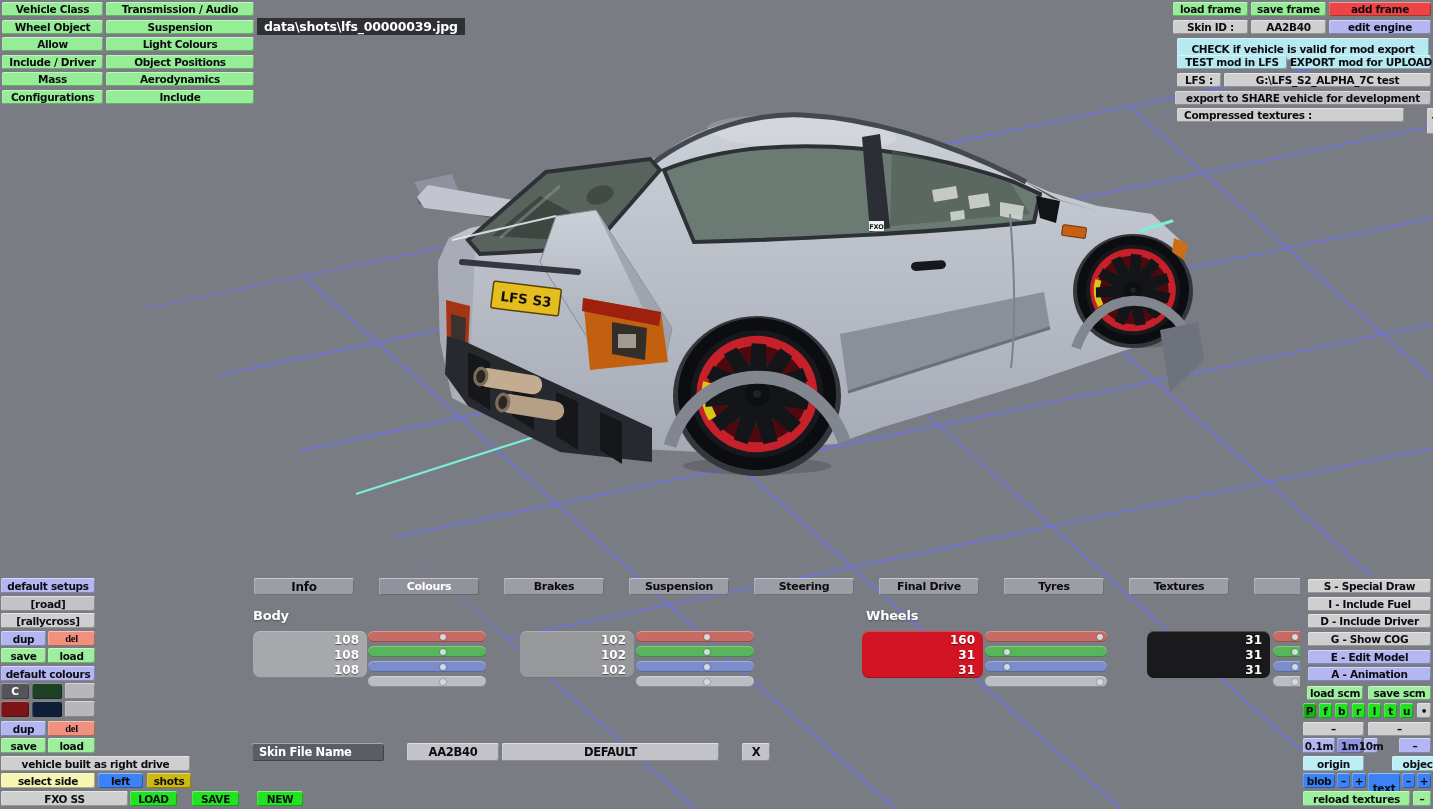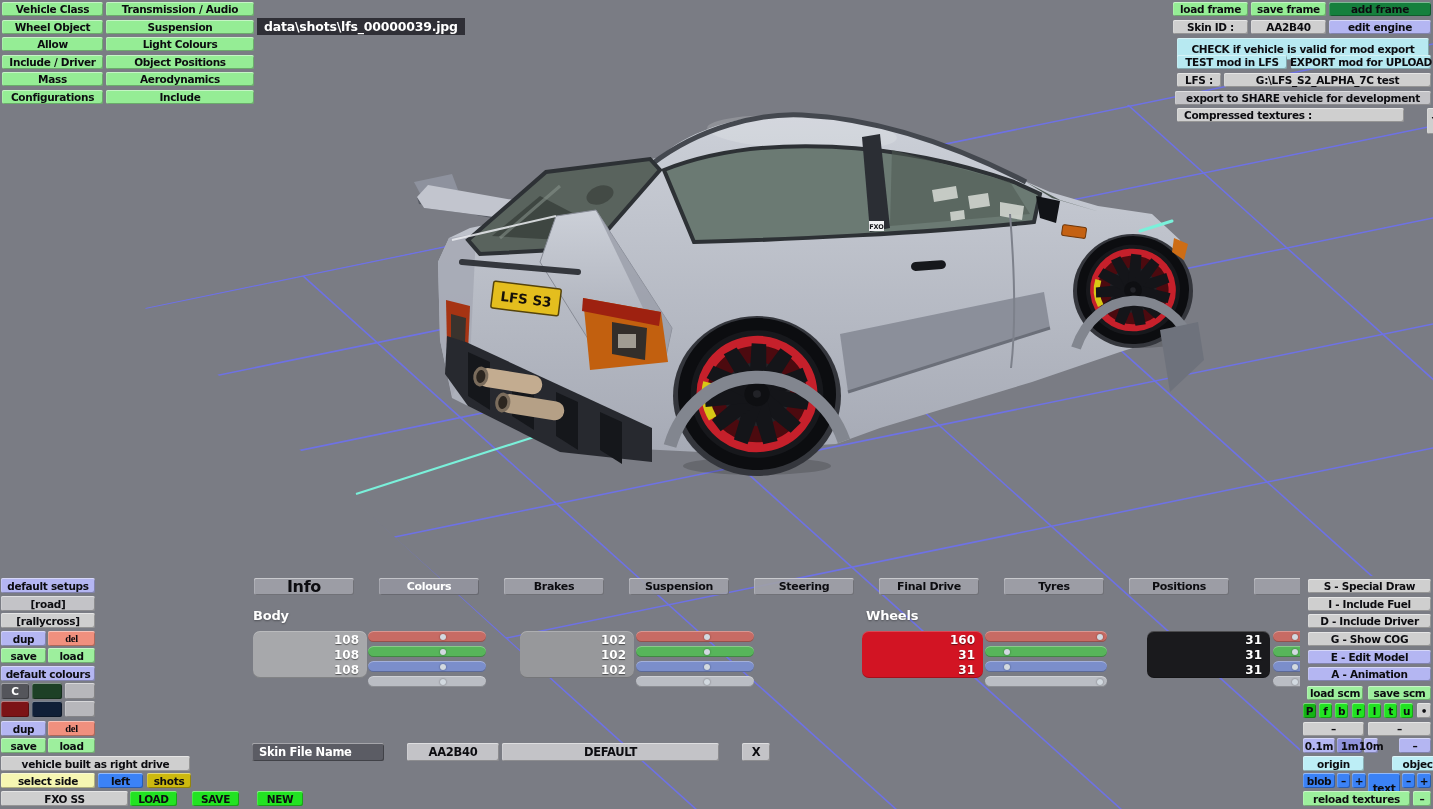--- a/index.html
+++ b/index.html
@@ -5,21 +5,21 @@
   html,body{margin:0;padding:0;background:#4a4b51;font-family:"DejaVu Sans",sans-serif;}
   #root{position:relative;width:1433px;height:809px;overflow:hidden;background:#7a7c84;}
   #scene{position:absolute;left:0;top:0;z-index:0;}
   .btn{position:absolute;z-index:2;display:flex;align-items:center;justify-content:center;
        font-weight:bold;font-size:10.5px;color:#0c0c10;letter-spacing:-0.3px;white-space:nowrap;
        border-radius:2px;cursor:default;
        box-shadow:inset 0 1px 0 rgba(255,255,255,.45),inset 1px 0 0 rgba(255,255,255,.18),inset -1px -1px 0 rgba(0,0,0,.28);}
   .left{justify-content:flex-start;padding-left:7px;}
   .c-grn{background:#95ed95;} .c-bgrn{background:#22e322;} .c-pgrn{background:#14b414;}
   .c-lgrn{background:#9def9d;} .c-lav{background:#b4b6f2;} .c-lav2{background:#8f92dc;}
-  .c-cy{background:#15803d;} .c-cy2{background:#b7e9f1;} .c-cy3{background:#bdeef6;}
+  .c-cy{background:#ef4444;} .c-cy2{background:#b7e9f1;} .c-cy3{background:#bdeef6;}
   .c-gray{background:#cfcfcf;} .c-gray2{background:#c3c3c7;} .c-sal{background:#f0907e;font-family:Liberation Serif, serif;}
   .c-yel{background:#3b82f6;} .c-pyel{background:#f6f6b2;} .c-dyel{background:#cdb90f;}
   .c-dark{background:#5b5c64;color:#fff;}
   .titlebar{position:absolute;z-index:2;background:rgba(34,34,40,.85);color:#fff;font-weight:bold;
        font-size:12.5px;letter-spacing:-0.2px;height:17px;line-height:17px;padding:0 7px;}
   .tab{background:rgba(158,160,168,.92);}
   .tab.sel{background:rgba(146,148,157,.95);color:#fff;}
   .seclabel{position:absolute;z-index:2;color:#fff;font-weight:bold;font-size:13px;letter-spacing:-0.2px;
        text-shadow:0 1px 2px rgba(0,0,0,.35);}
   .swatch{position:absolute;z-index:2;border-radius:7px;padding-top:2px;box-sizing:border-box;
@@ -251,28 +251,28 @@
 <div class="btn c-gray" style="left:1px;top:756px;width:189px;height:15px">vehicle built as right drive</div>
 <div class="btn c-pyel" style="left:1px;top:773px;width:94px;height:15px">select side</div>
 <div class="btn c-yel" style="left:98px;top:773px;width:45px;height:15px">left</div>
 <div class="btn c-dyel" style="left:147px;top:773px;width:44px;height:15px">shots</div>
 
 <div class="btn c-gray" style="left:1px;top:791px;width:127px;height:15px">FXO SS</div>
 <div class="btn c-bgrn" style="left:130px;top:791px;width:47px;height:15px">LOAD</div>
 <div class="btn c-bgrn" style="left:192px;top:791px;width:47px;height:15px">SAVE</div>
 <div class="btn c-bgrn" style="left:257px;top:791px;width:46px;height:15px">NEW</div>
 
-<div class="btn tab" style="left:254px;top:578px;width:100px;height:17px;font-size:16px">Info</div>
+<div class="btn tab" style="left:254px;top:578px;width:100px;height:17px;font-size:12px">Info</div>
 <div class="btn tab sel" style="left:379px;top:578px;width:100px;height:17px;font-size:11px">Colours</div>
 <div class="btn tab" style="left:504px;top:578px;width:100px;height:17px;font-size:11px">Brakes</div>
 <div class="btn tab" style="left:629px;top:578px;width:100px;height:17px;font-size:11px">Suspension</div>
 <div class="btn tab" style="left:754px;top:578px;width:100px;height:17px;font-size:11px">Steering</div>
 <div class="btn tab" style="left:879px;top:578px;width:100px;height:17px;font-size:11px">Final Drive</div>
 <div class="btn tab" style="left:1004px;top:578px;width:100px;height:17px;font-size:11px">Tyres</div>
-<div class="btn tab" style="left:1129px;top:578px;width:100px;height:17px;font-size:11px">Positions</div>
+<div class="btn tab" style="left:1129px;top:578px;width:100px;height:17px;font-size:11px">Textures</div>
 <div class="btn tab" style="left:1254px;top:578px;width:100px;height:17px"></div>
 
 <div class="seclabel" style="left:253px;top:608px">Body</div>
 <div class="seclabel" style="left:866px;top:608px">Wheels</div>
 
 <div class="swatch" style="left: 253px; top: 631px; width: 114px; height: 47px; background: rgb(167, 168, 171);">
   <div class="swval">108</div>
   <div class="swval">108</div>
   <div class="swval">108</div>
 </div>

